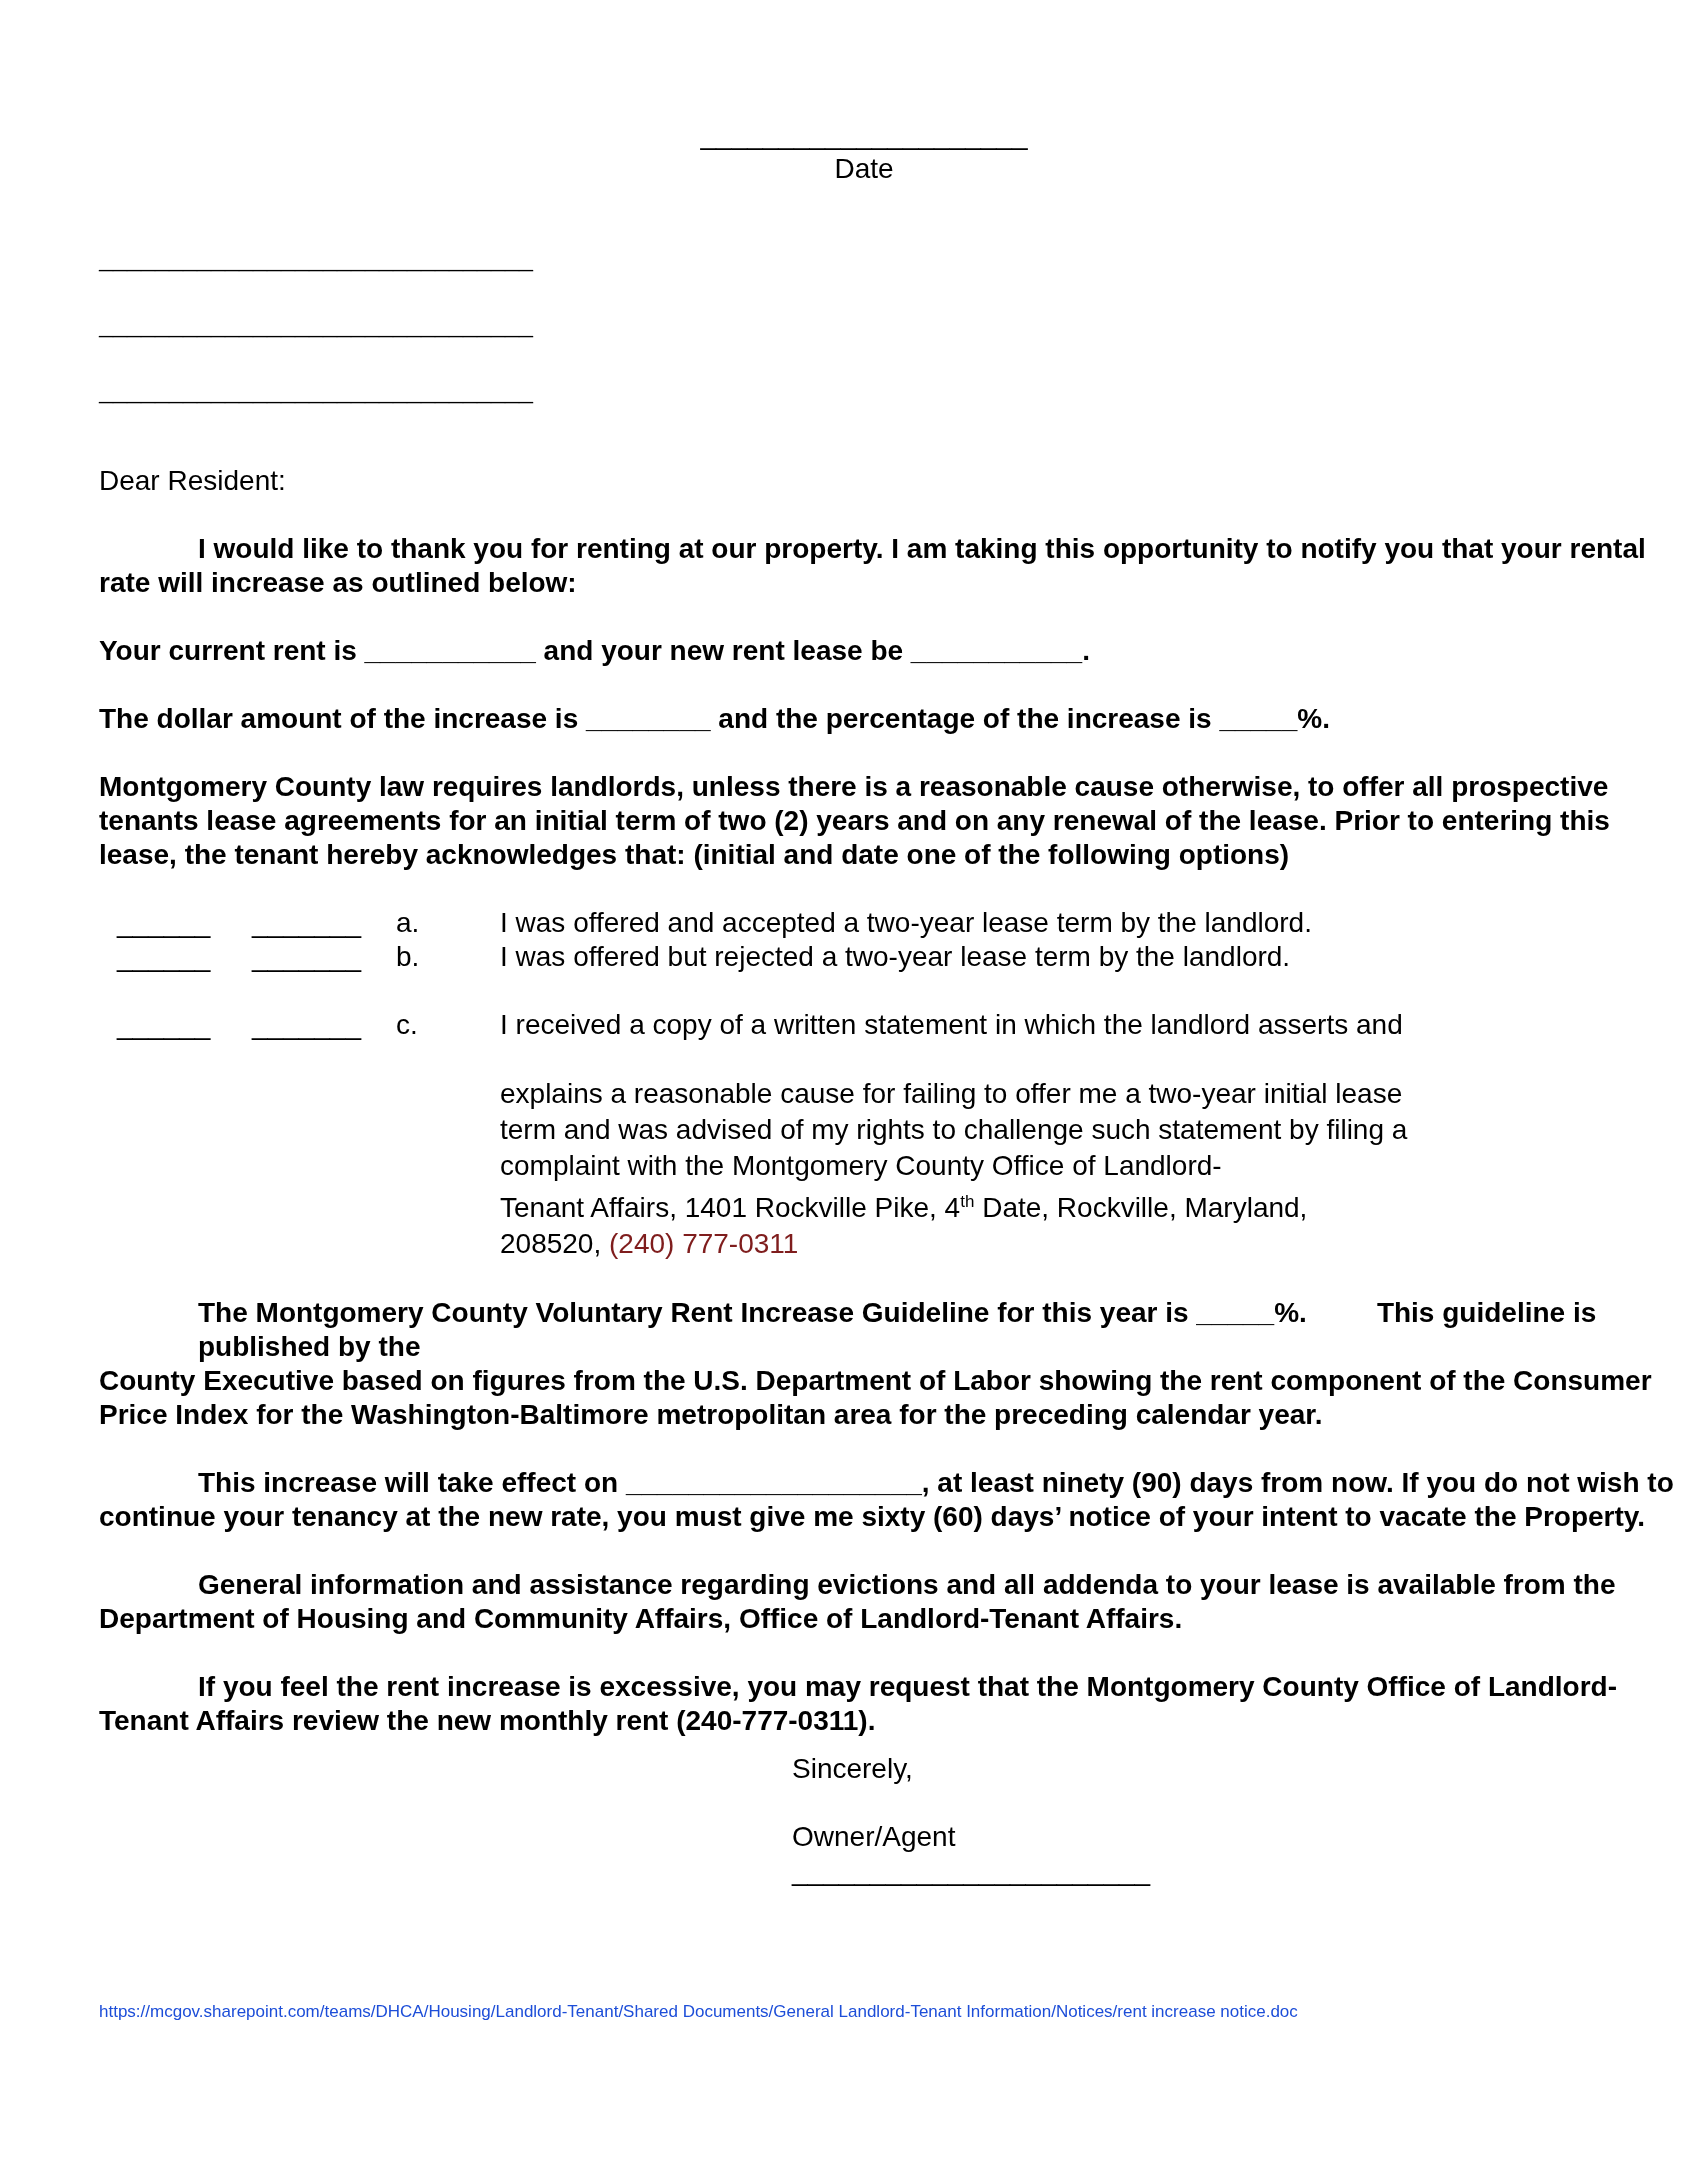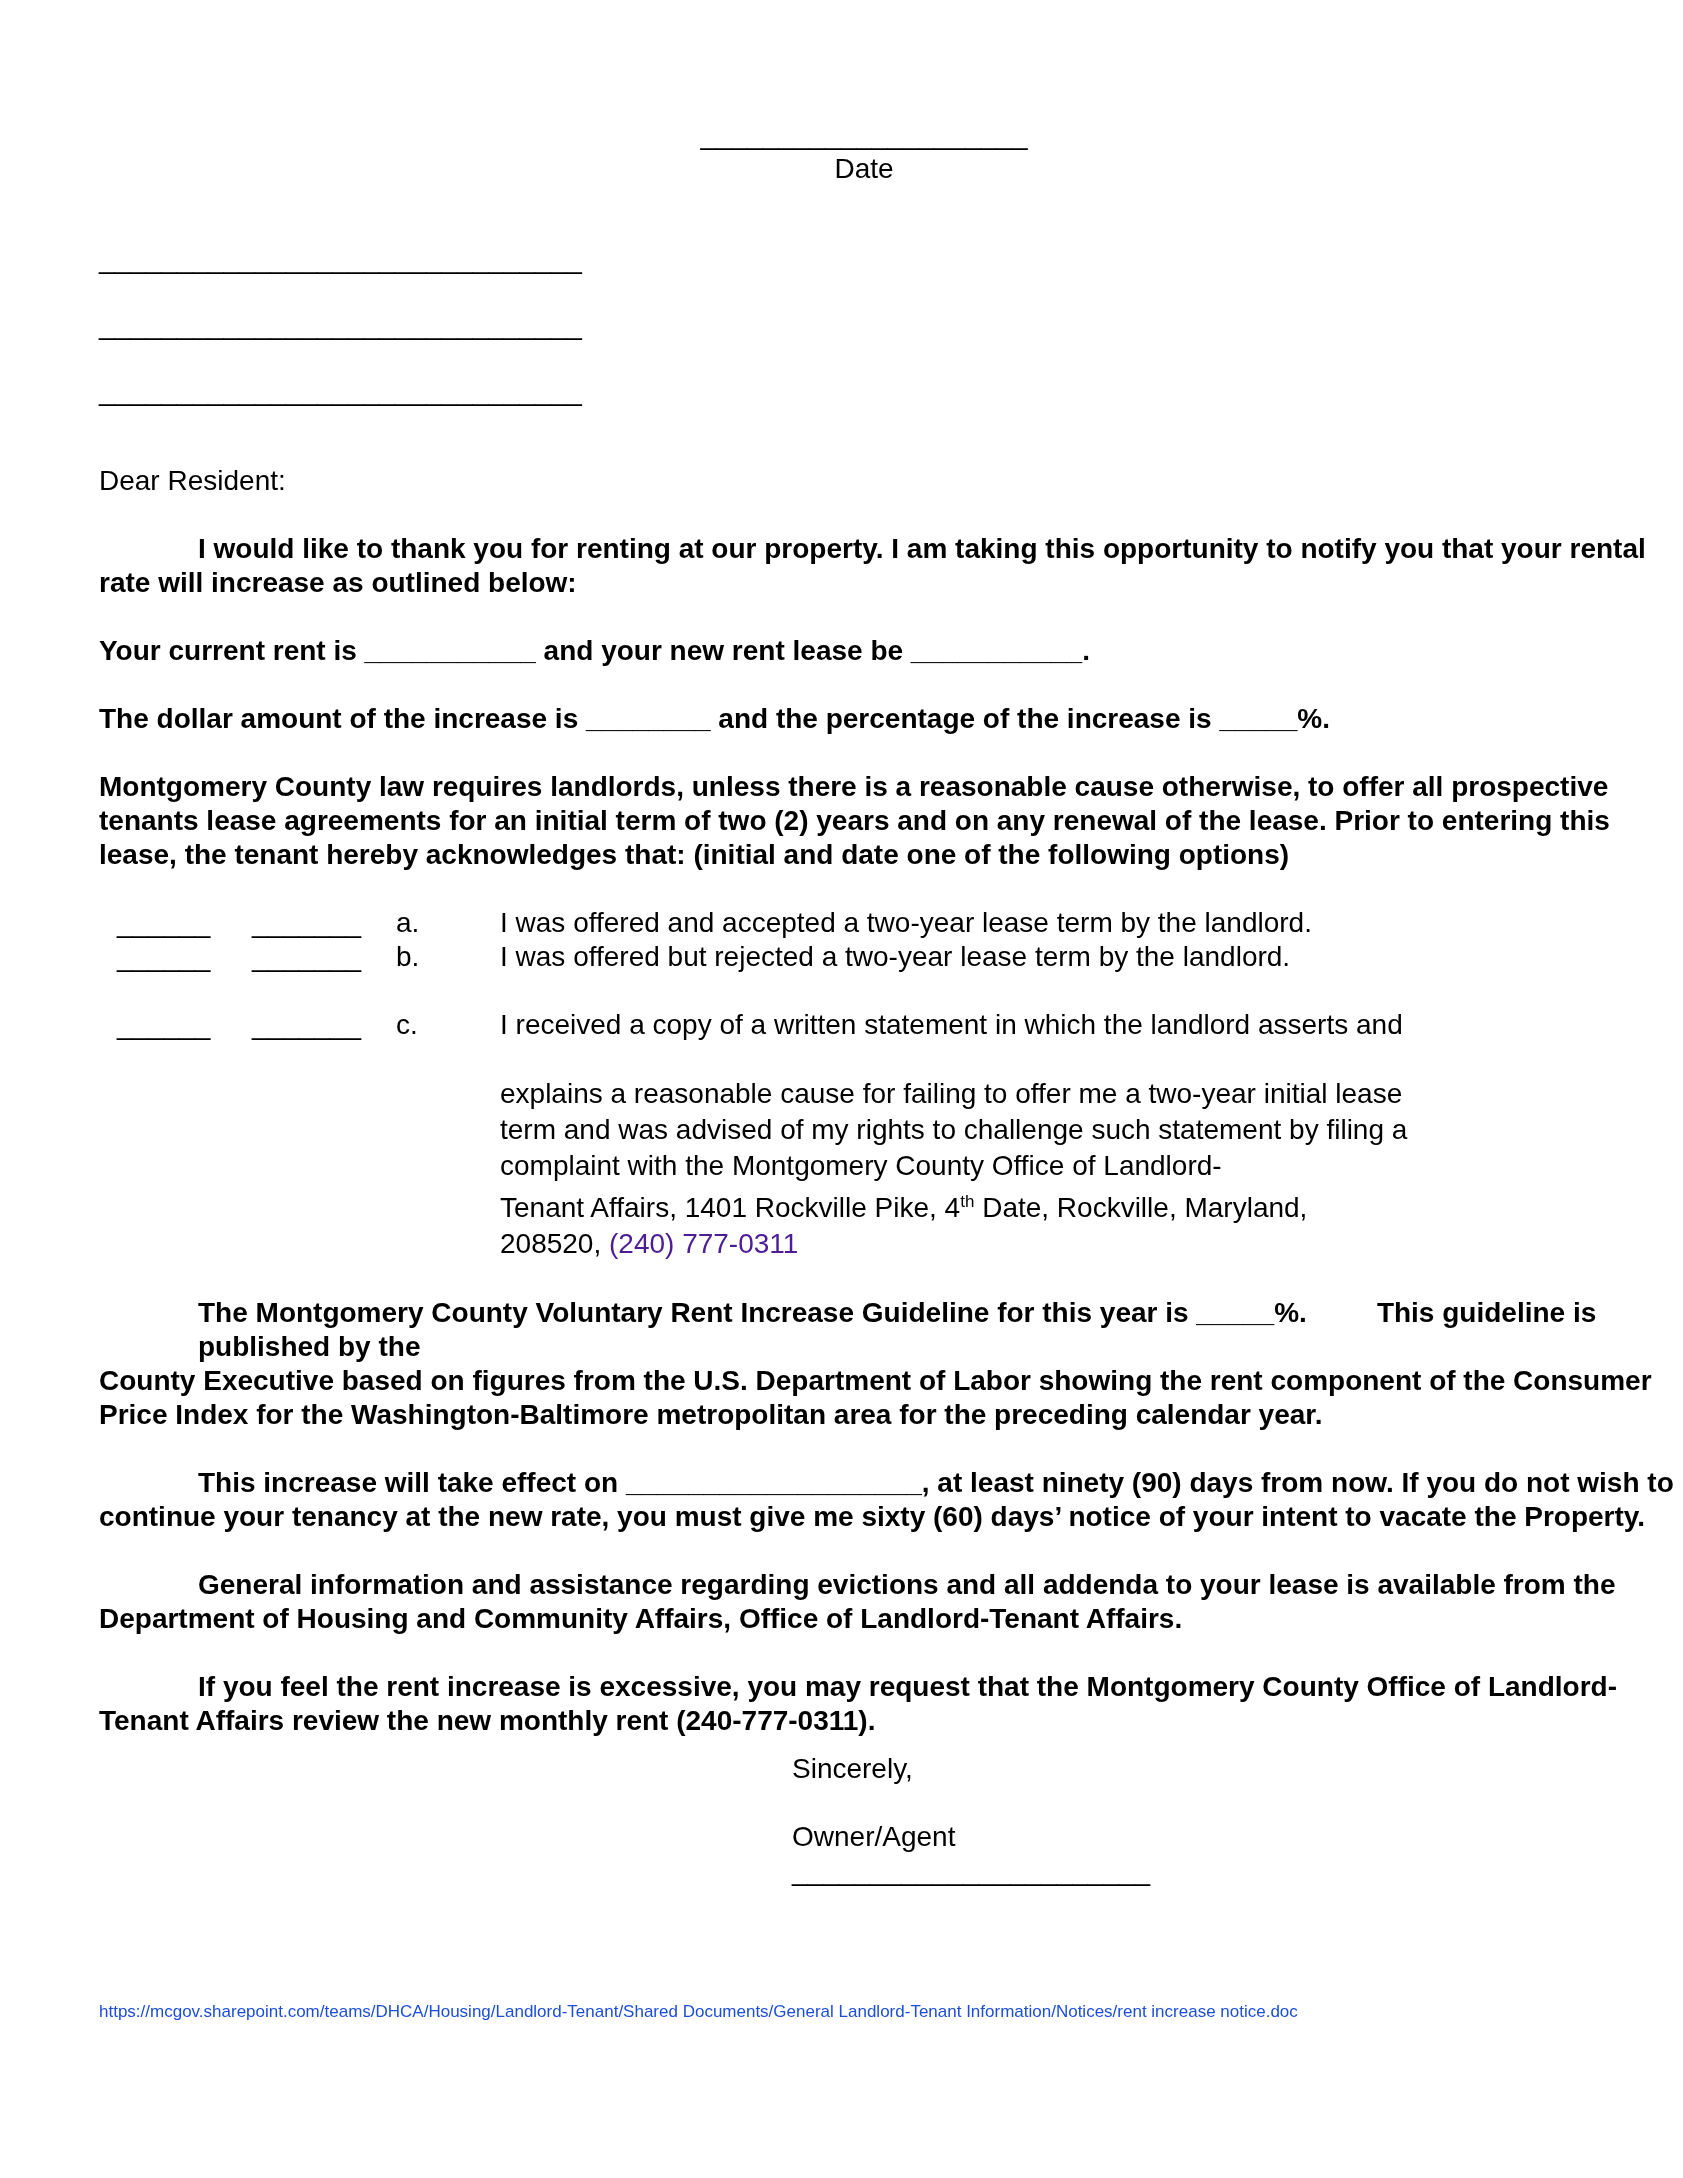--- a/index.html
+++ b/index.html
@@ -16,42 +16,42 @@
   .page { padding: 0 99px; }
   [data-bind] { white-space: pre; }
 
   .date-block {
     margin-left: 594px;
     width: 342px;
     padding-top: 118px;
     text-align: center;
     line-height: 34px;
   }
-  .addr-block { margin-top: 56px; }
+  .addr-block { margin-top: 56px; font-family: Liberation Serif, serif; }
   .addr-line { line-height: 34px; margin-bottom: 32px; }
   .addr-line:last-child { margin-bottom: 0; }
 
   .salutation { margin: 56px 0 0 0; line-height: 34px; }
 
   .para { margin: 34px 0 0 0; font-weight: bold; }
   .para .line { line-height: 34px; }
   .indent { padding-left: 99px; }
 
   .options { margin-top: 34px; }
   .opt-row { display: flex; line-height: 34px; }
   .opt-row.gap-above { margin-top: 34px; }
   .opt-c1 { width: 153px; padding-left: 18px; box-sizing: border-box; }
   .opt-c2 { width: 144px; }
   .opt-c3 { width: 104px; }
   .opt-text { flex: 1; }
 
   .explain { margin: 34px 0 0 401px; }
   .explain .line { line-height: 36px; }
   .sup { vertical-align: super; font-size: 17px; }
-  .phone { color: #4c1d95; }
+  .phone { color: #7f1d1d; }
 
   .sincerely { margin: 14px 0 0 693px; line-height: 34px; }
   .sig-block { margin: 34px 0 0 693px; }
   .sig-block .line { line-height: 34px; }
 
   .footer {
     position: absolute;
     left: 99px;
     top: 2002px;
     font-size: 17px;

